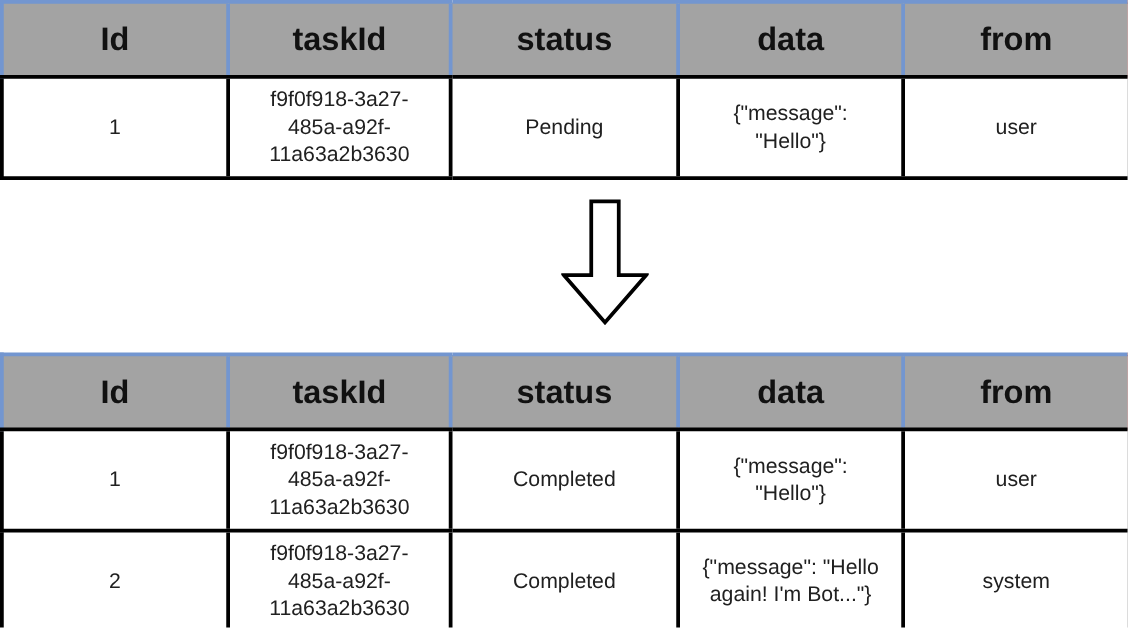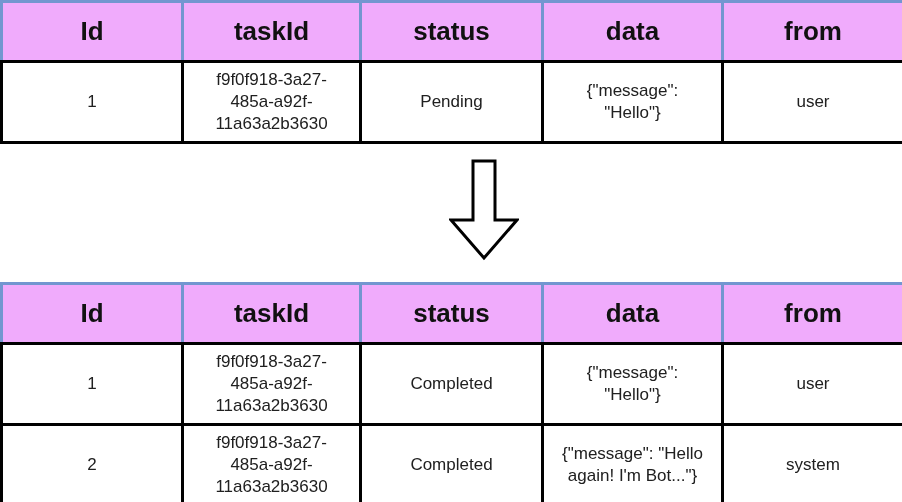--- a/index.html
+++ b/index.html
@@ -34,21 +34,21 @@
   .db-table td {
     padding: 0;
     margin: 0;
     text-align: center;
     vertical-align: middle;
     box-sizing: border-box;
   }
 
   
   .db-table thead th {
-    background: #f0abfc;
+    background: #a3a3a3;
     color: #111111;
     font-weight: bold;
     font-size: 26px;
     line-height: 1.1;
     border-top: 3px solid #7396d0;
     border-bottom: 3px solid #000000;
     border-left: 3px solid #7396d0;
     border-right: 0;
     letter-spacing: 0;
   }

